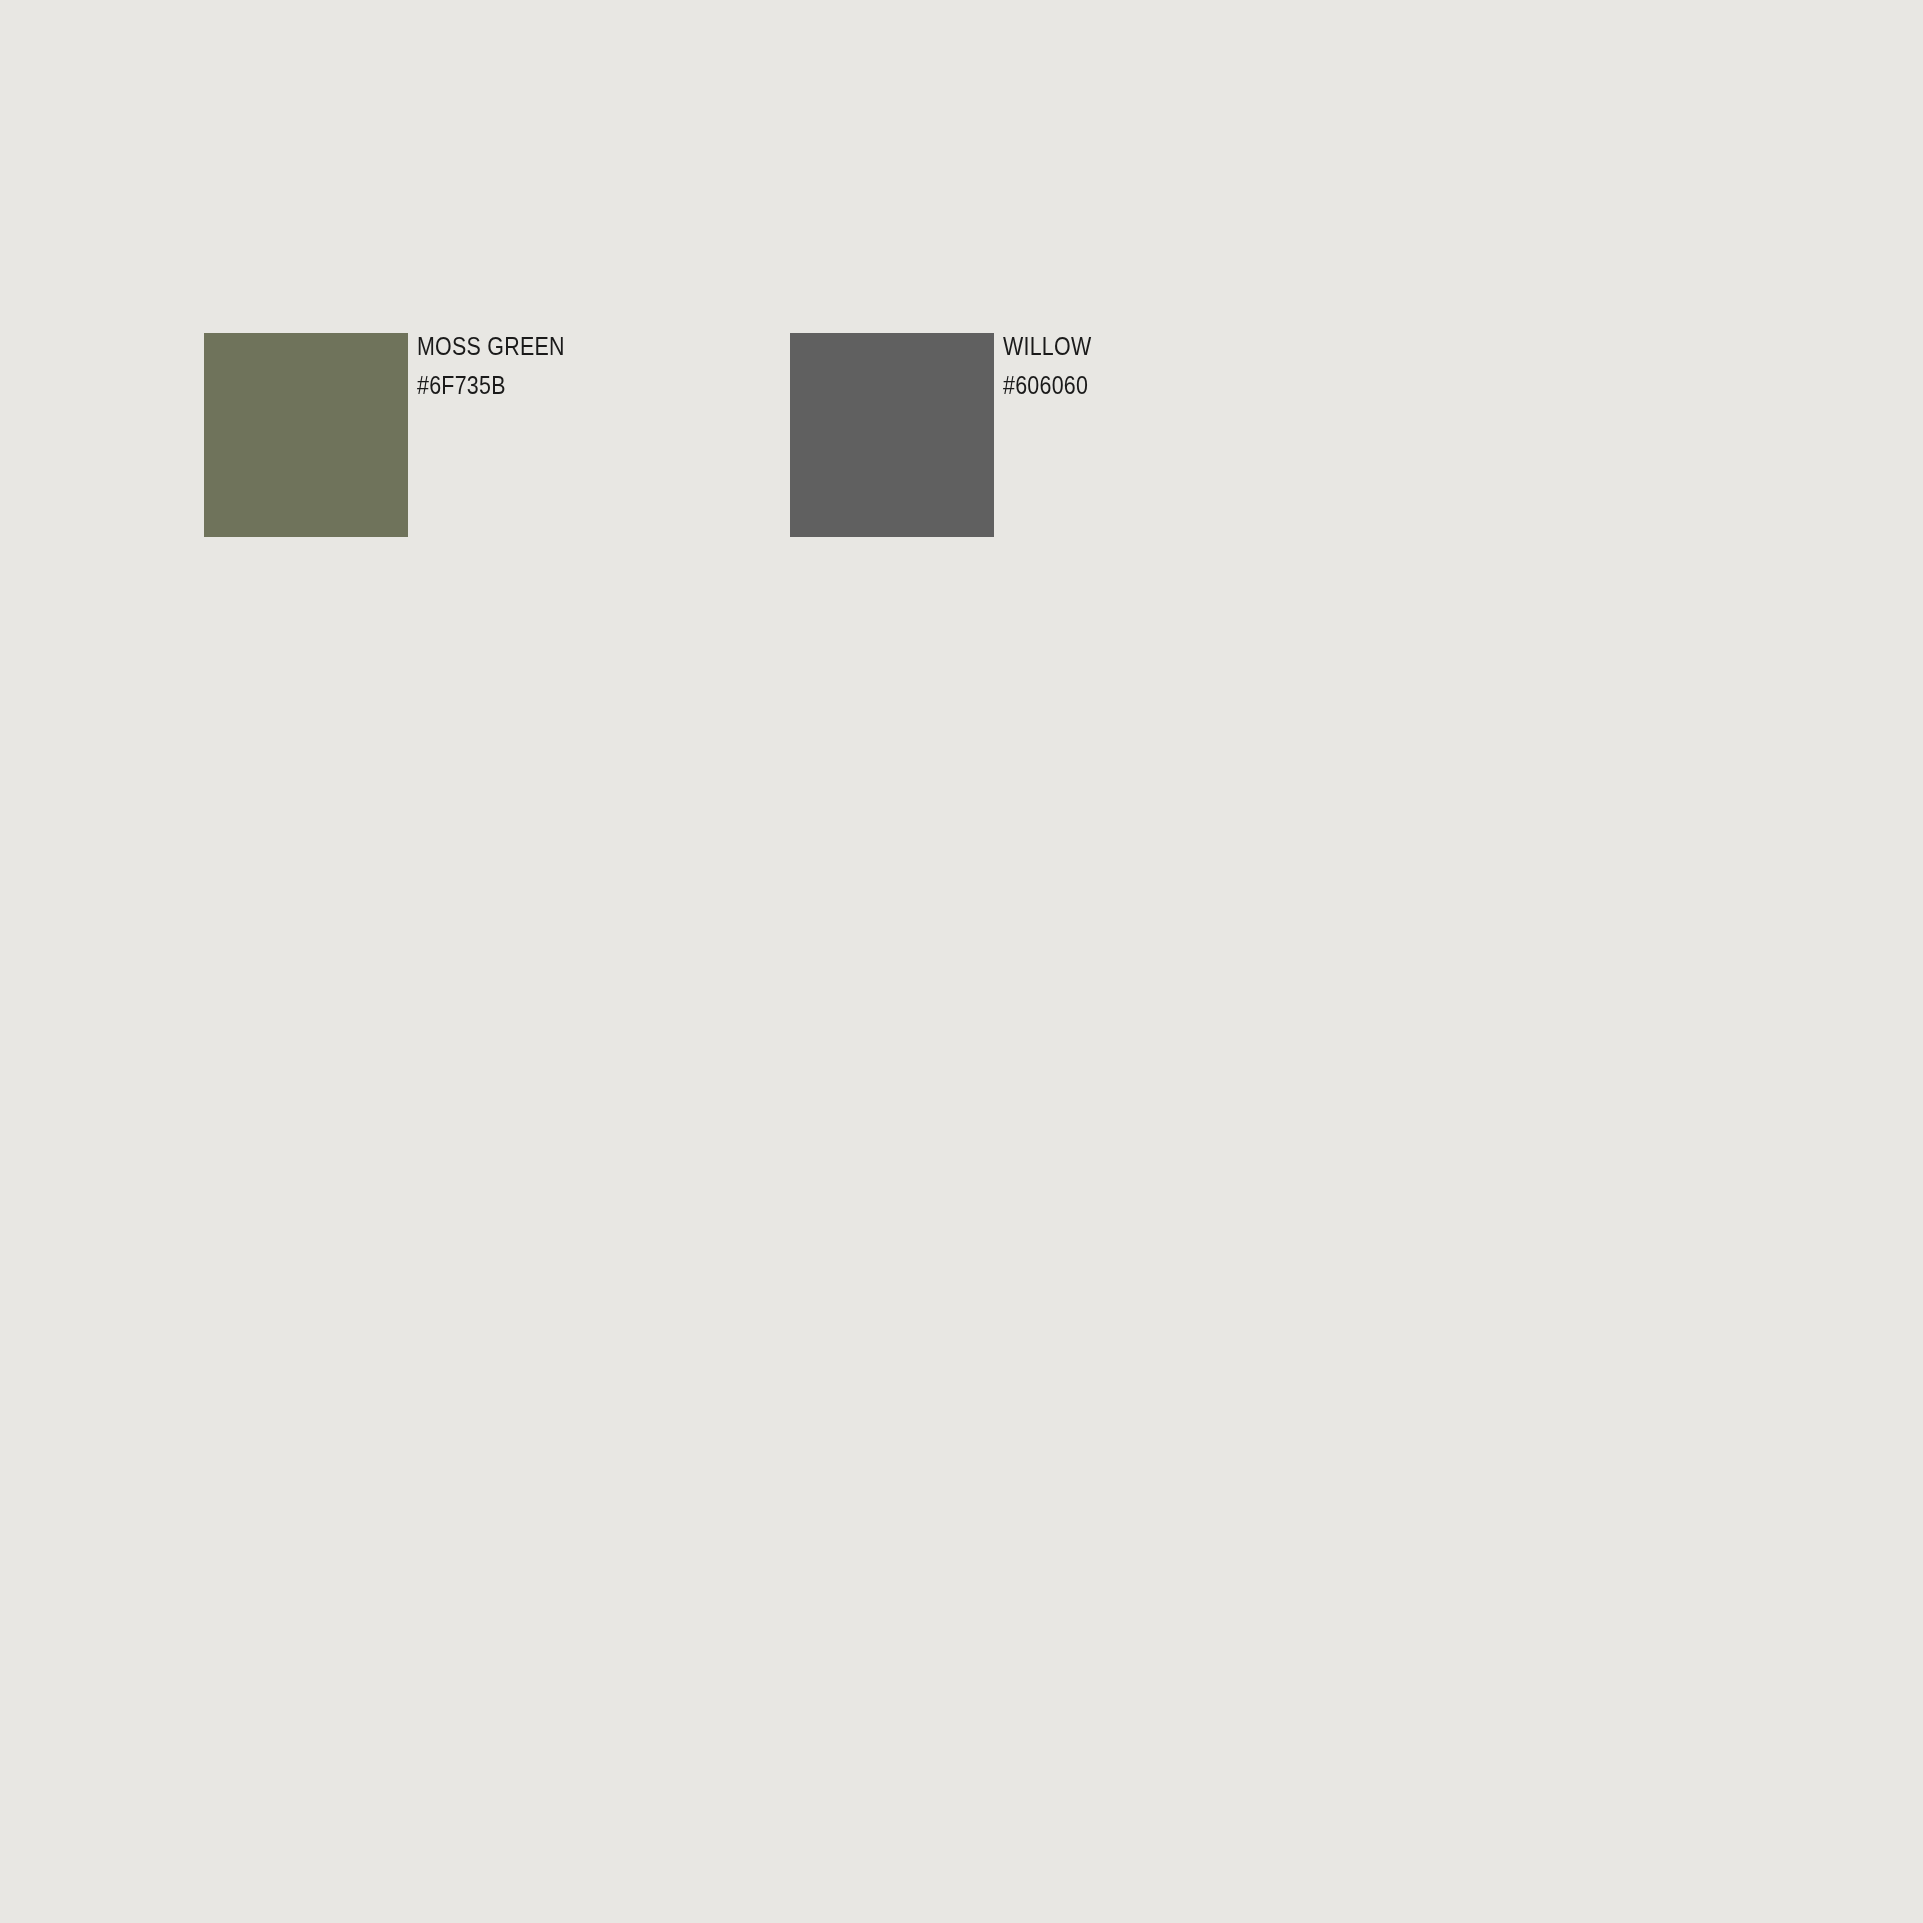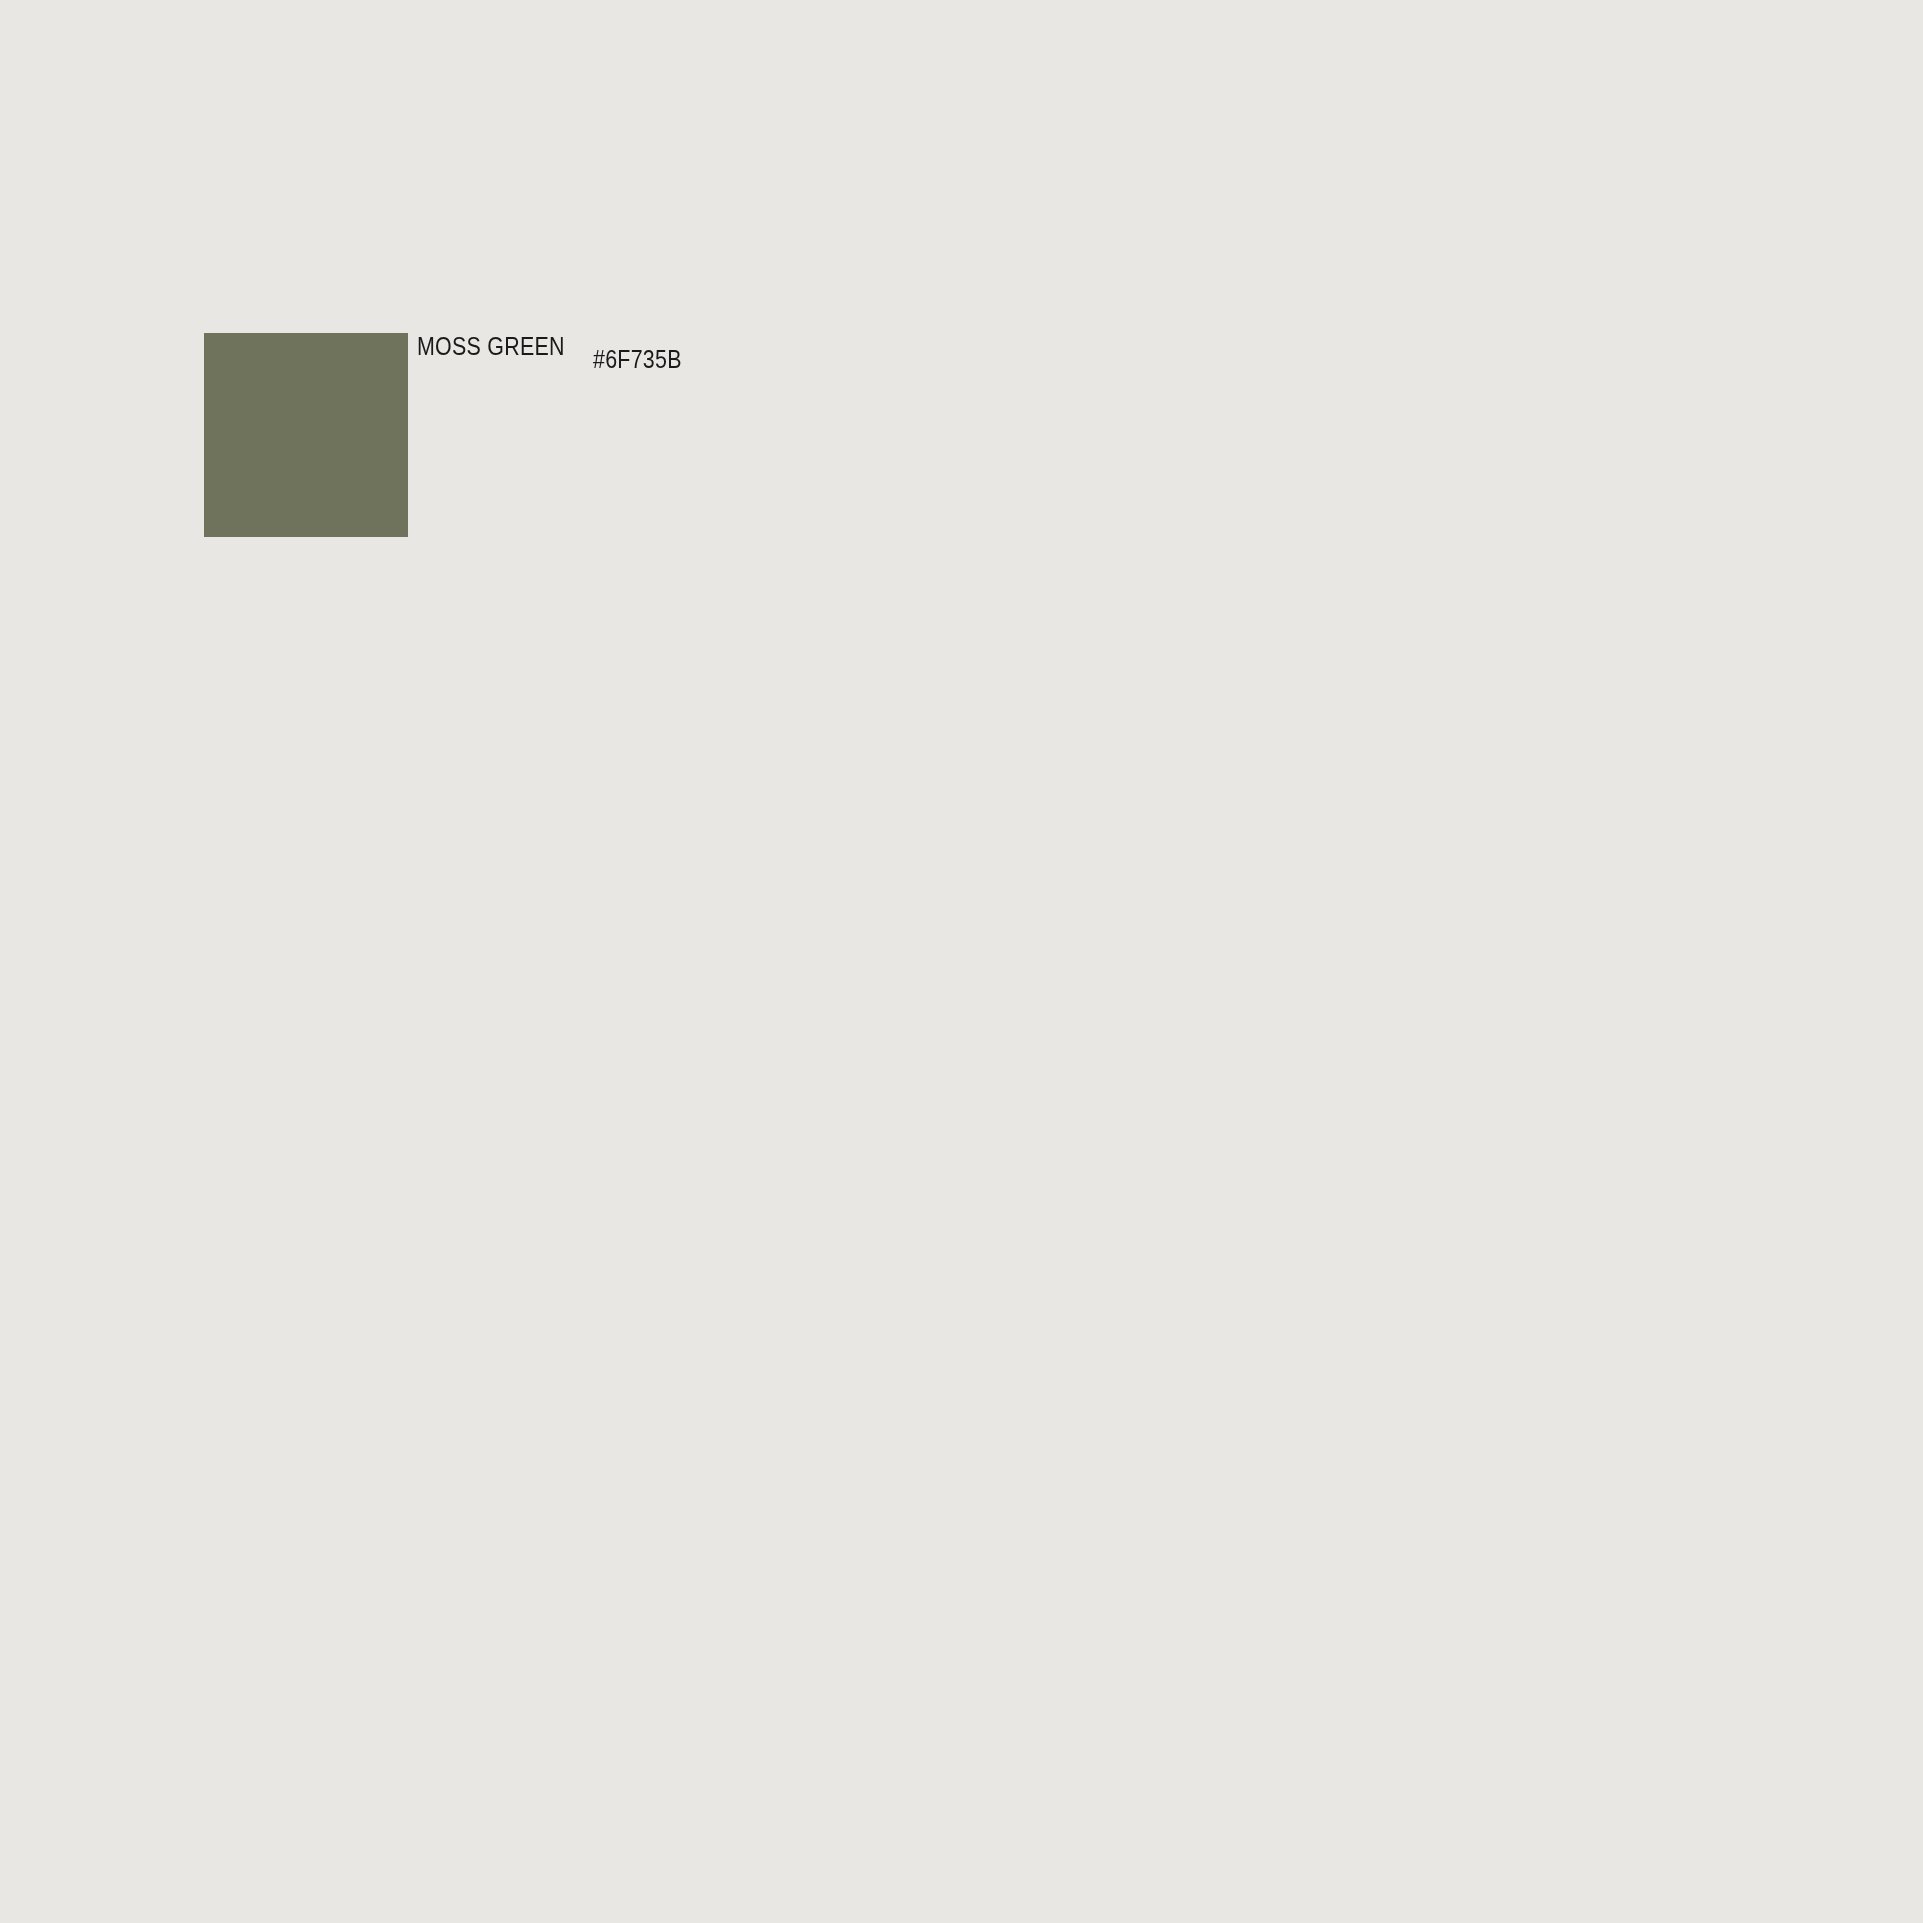--- a/index.html
+++ b/index.html
@@ -43,20 +43,21 @@
     width: 204px;
     height: 204px;
     flex: 0 0 204px;
     display: block;
   }
 
   .swatch-text {
     padding-left: 9px;
     padding-top: 0px;
     display: flex;
+    flex-direction: column;
     line-height: 1;
     white-space: nowrap;
   }
 
   .swatch-name {
     font-size: 25.5px;
     letter-spacing: 0.3px;
     color: #1A1A1A;
     font-weight: 400;
     text-transform: uppercase;
@@ -94,19 +95,26 @@
       <div class="swatch-text">
         <div class="swatch-name" style="color: rgb(26, 26, 26);">MOSS GREEN</div>
         <div class="swatch-hex" style="color: rgb(26, 26, 26);">#6F735B</div>
       </div>
     </div>
 
 
 
 
 
+    <div class="swatch-card">
+      <div class="swatch-chip" style="background-color: rgb(96, 96, 96);"></div>
+      <div class="swatch-text">
+        <div class="swatch-name" style="color: rgb(26, 26, 26);">WILLOW</div>
+        <div class="swatch-hex" style="color: rgb(26, 26, 26);">#606060</div>
+      </div>
+    </div>
 
 
 
 
   </div>
 </div>
 
 
 </body></html>

